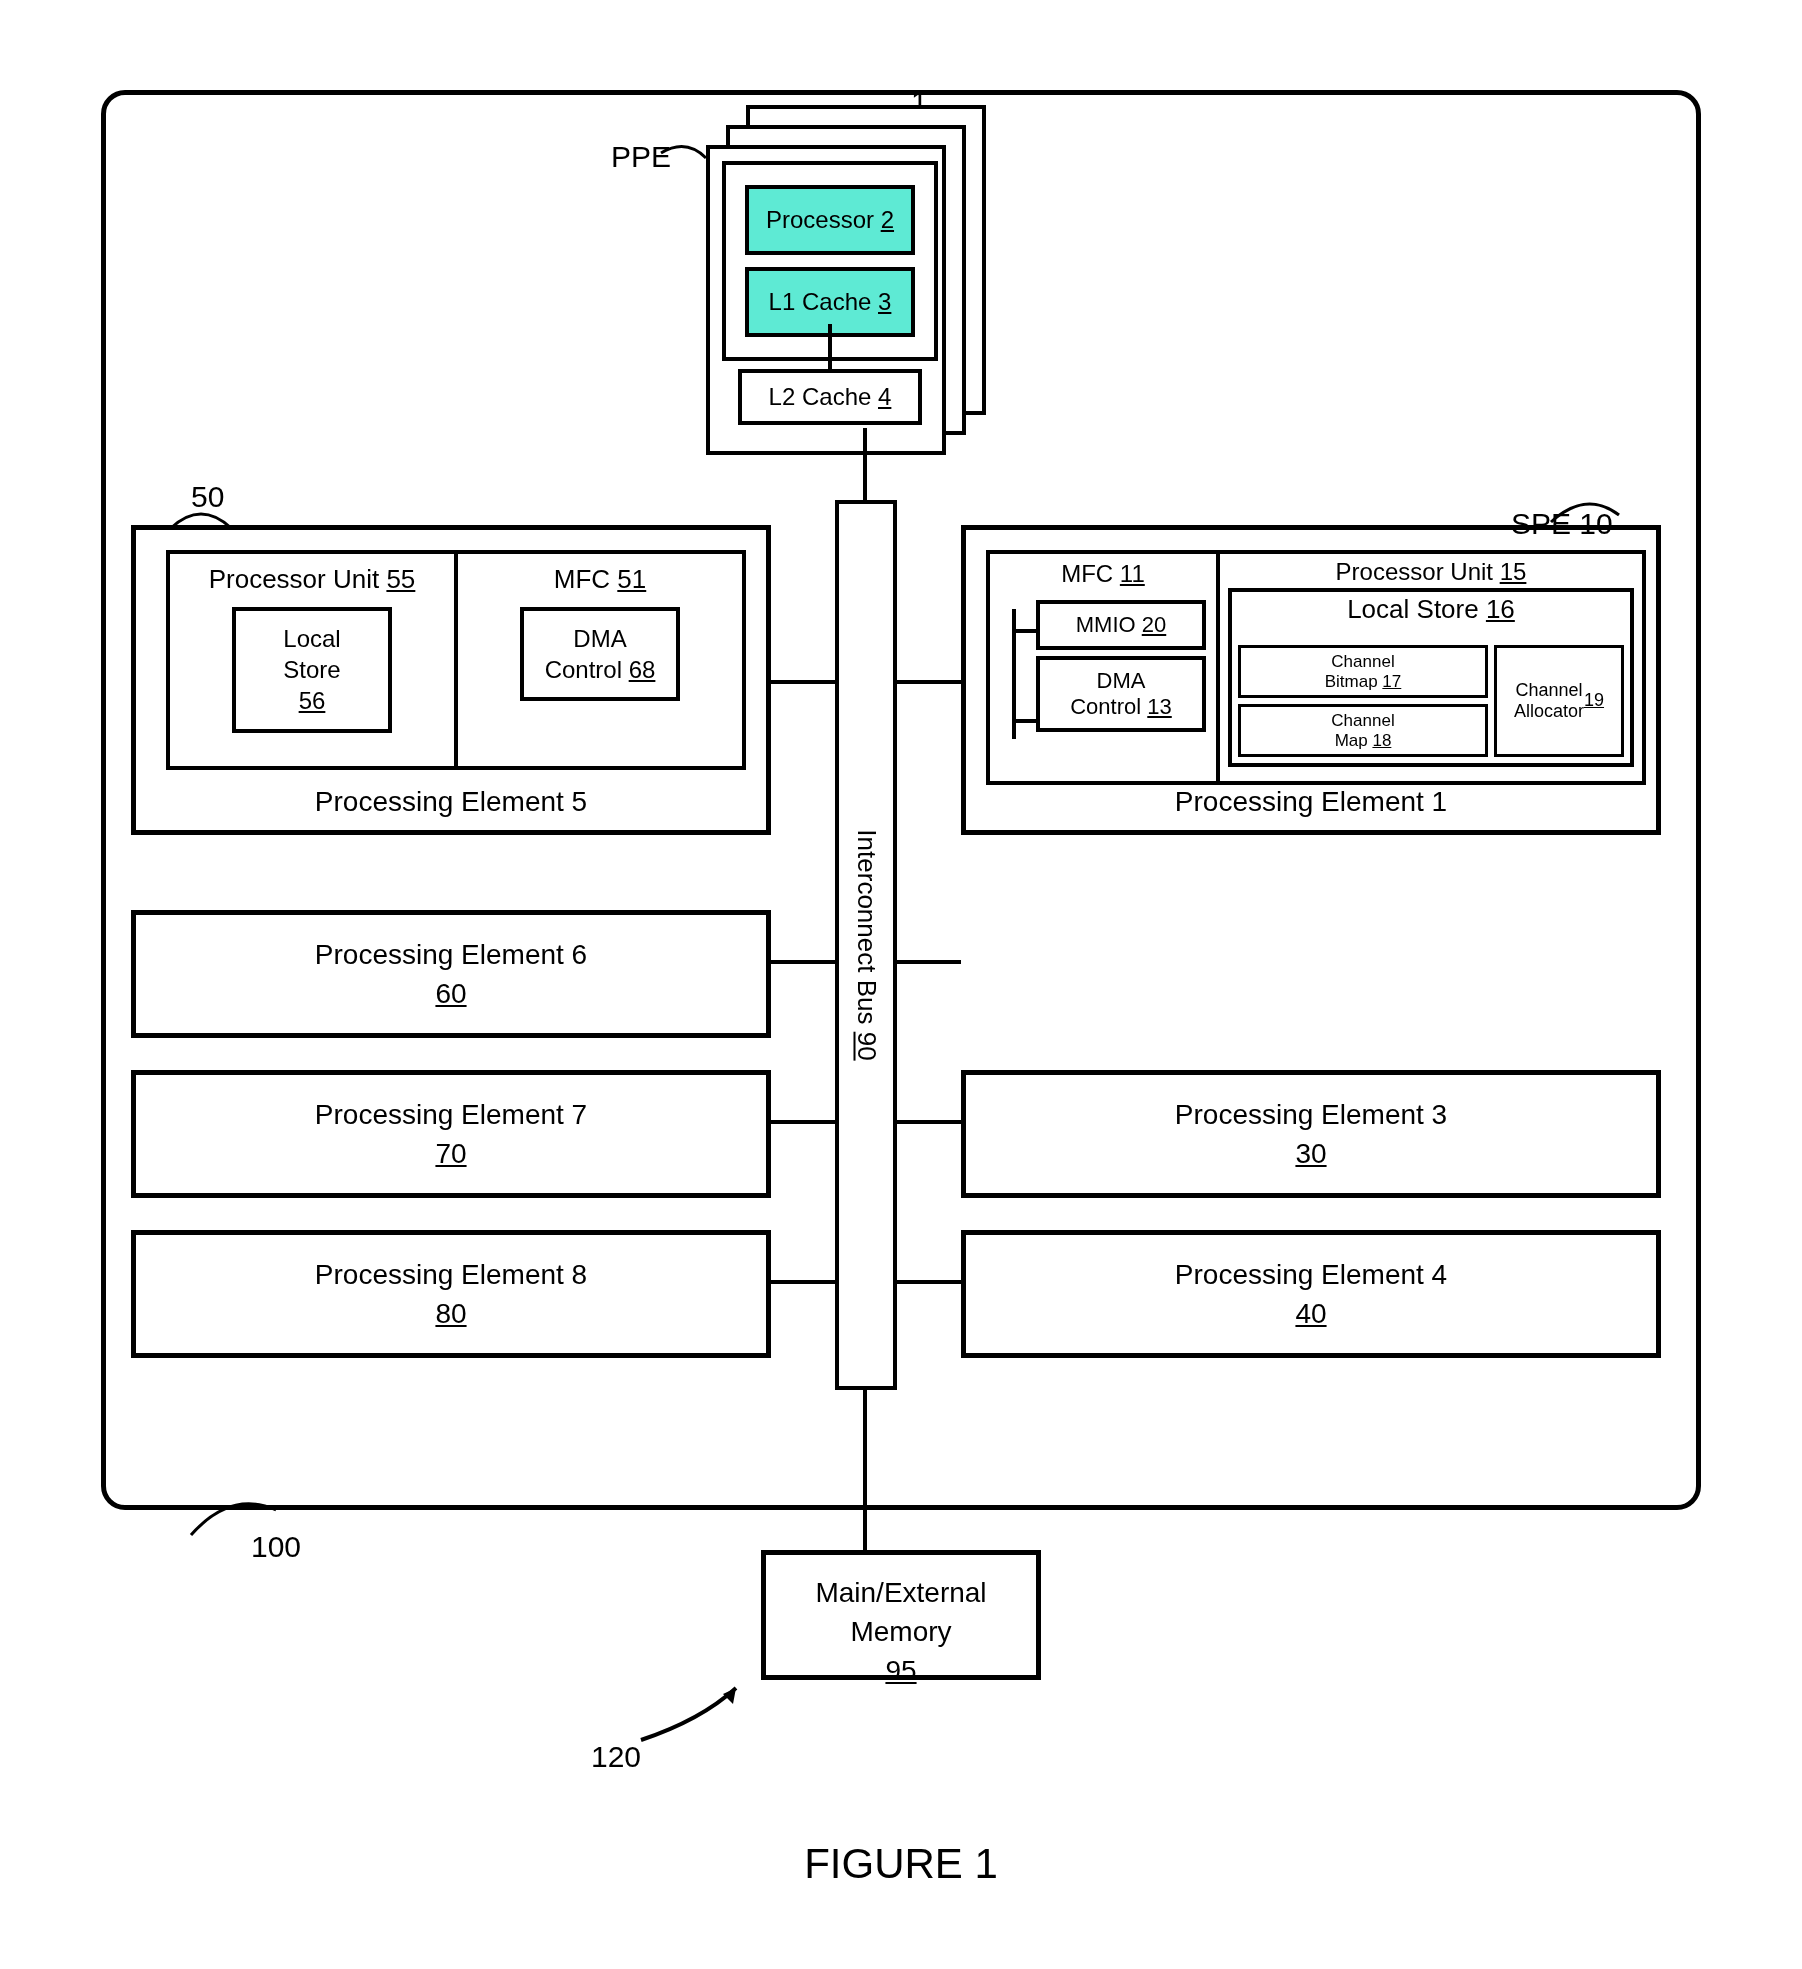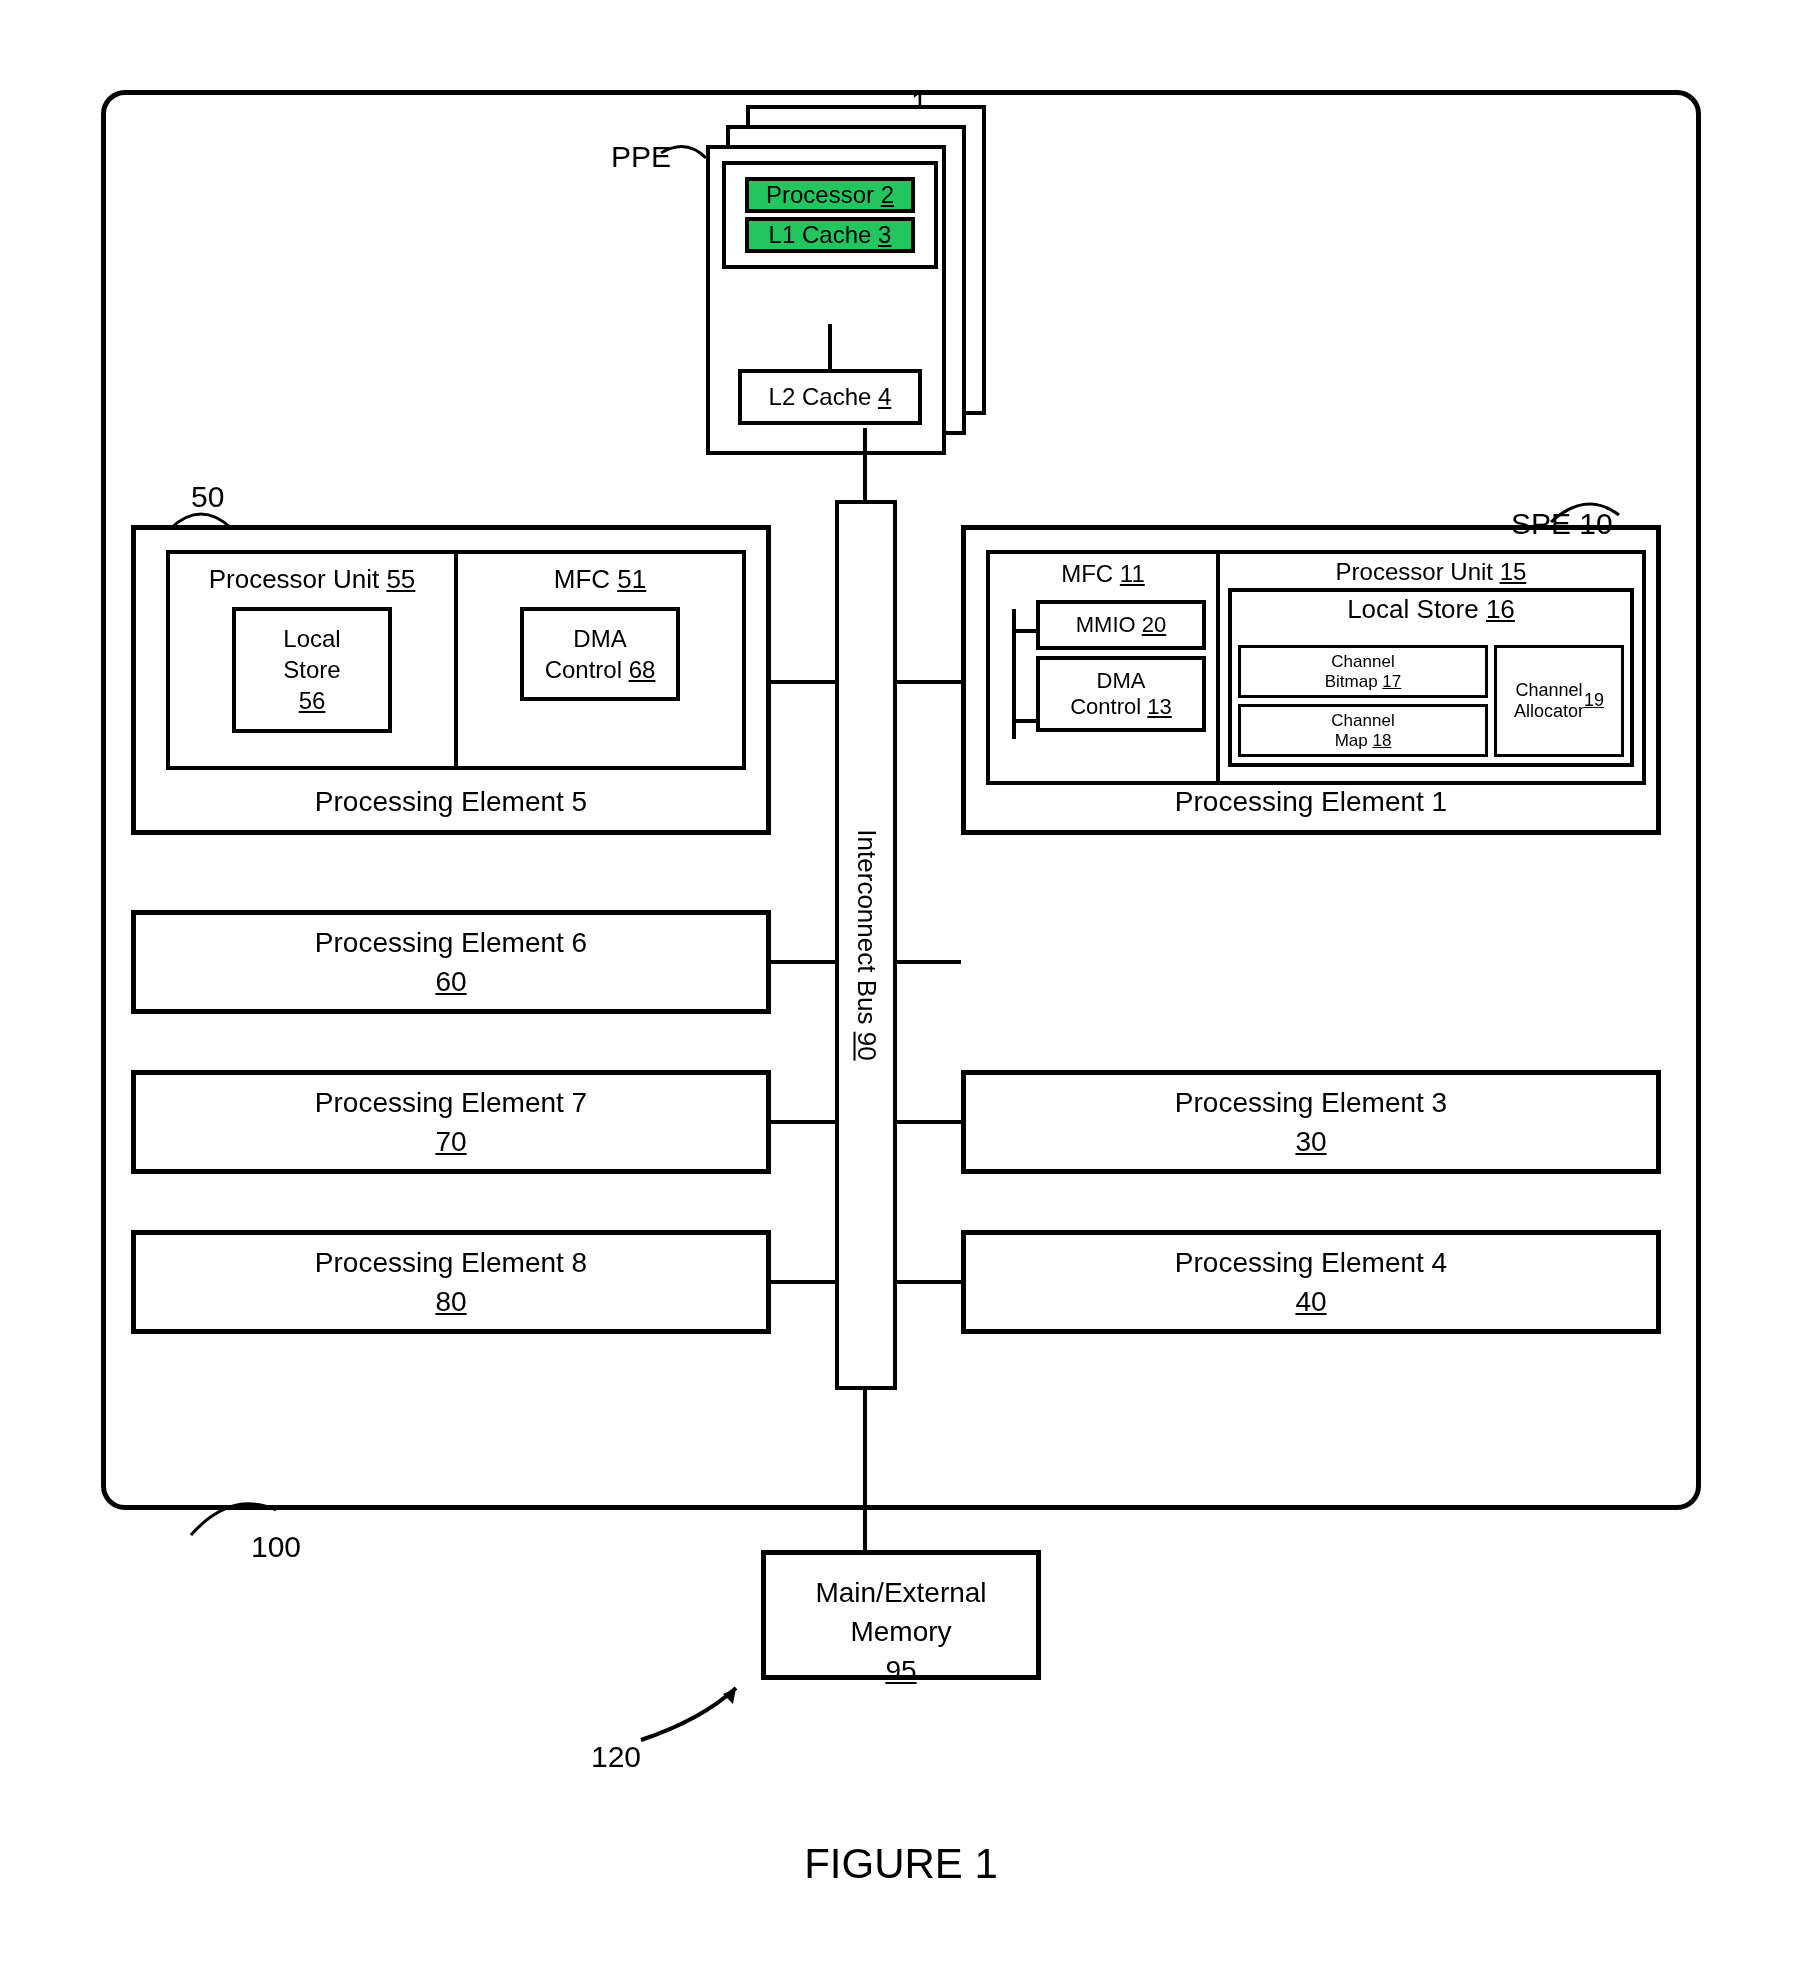--- a/index.html
+++ b/index.html
@@ -42,25 +42,25 @@
   .ppe-inner-group {
     position: absolute;
     left: 12px; top: 12px;
     width: 216px;
     border: 4px solid #000;
     padding: 8px;
   }
   .small-box {
     border: 4px solid #000;
     text-align: center;
-    padding: 0 0;
-    margin: 4px auto;
+    padding: 17px 0;
+    margin: 12px auto;
     width: 170px;
     font-size: 24px;
-    background: #22c55e;
+    background: #5eead4;
   }
   .l2box {
     position: absolute;
     left: 28px; top: 220px;
     border: 4px solid #000;
     text-align: center;
     padding: 10px 0;
     width: 184px;
     font-size: 24px;
     background: #fff;
@@ -197,21 +197,21 @@
     display: flex; align-items: center; justify-content: center;
     line-height: 1.2;
     padding: 4px;
   }
 
   
   .pe-simple {
     position: absolute;
     border: 5px solid #000;
     text-align: center;
-    padding: 8px 0;
+    padding: 20px 0;
     font-size: 28px;
     line-height: 1.4;
   }
   .pe-left { left: 90px; width: 640px; }
   .pe-right { left: 920px; width: 700px; }
 
   
   .line { position: absolute; background: #000; }
   .vline { width: 4px; }
   .hline { height: 4px; }

